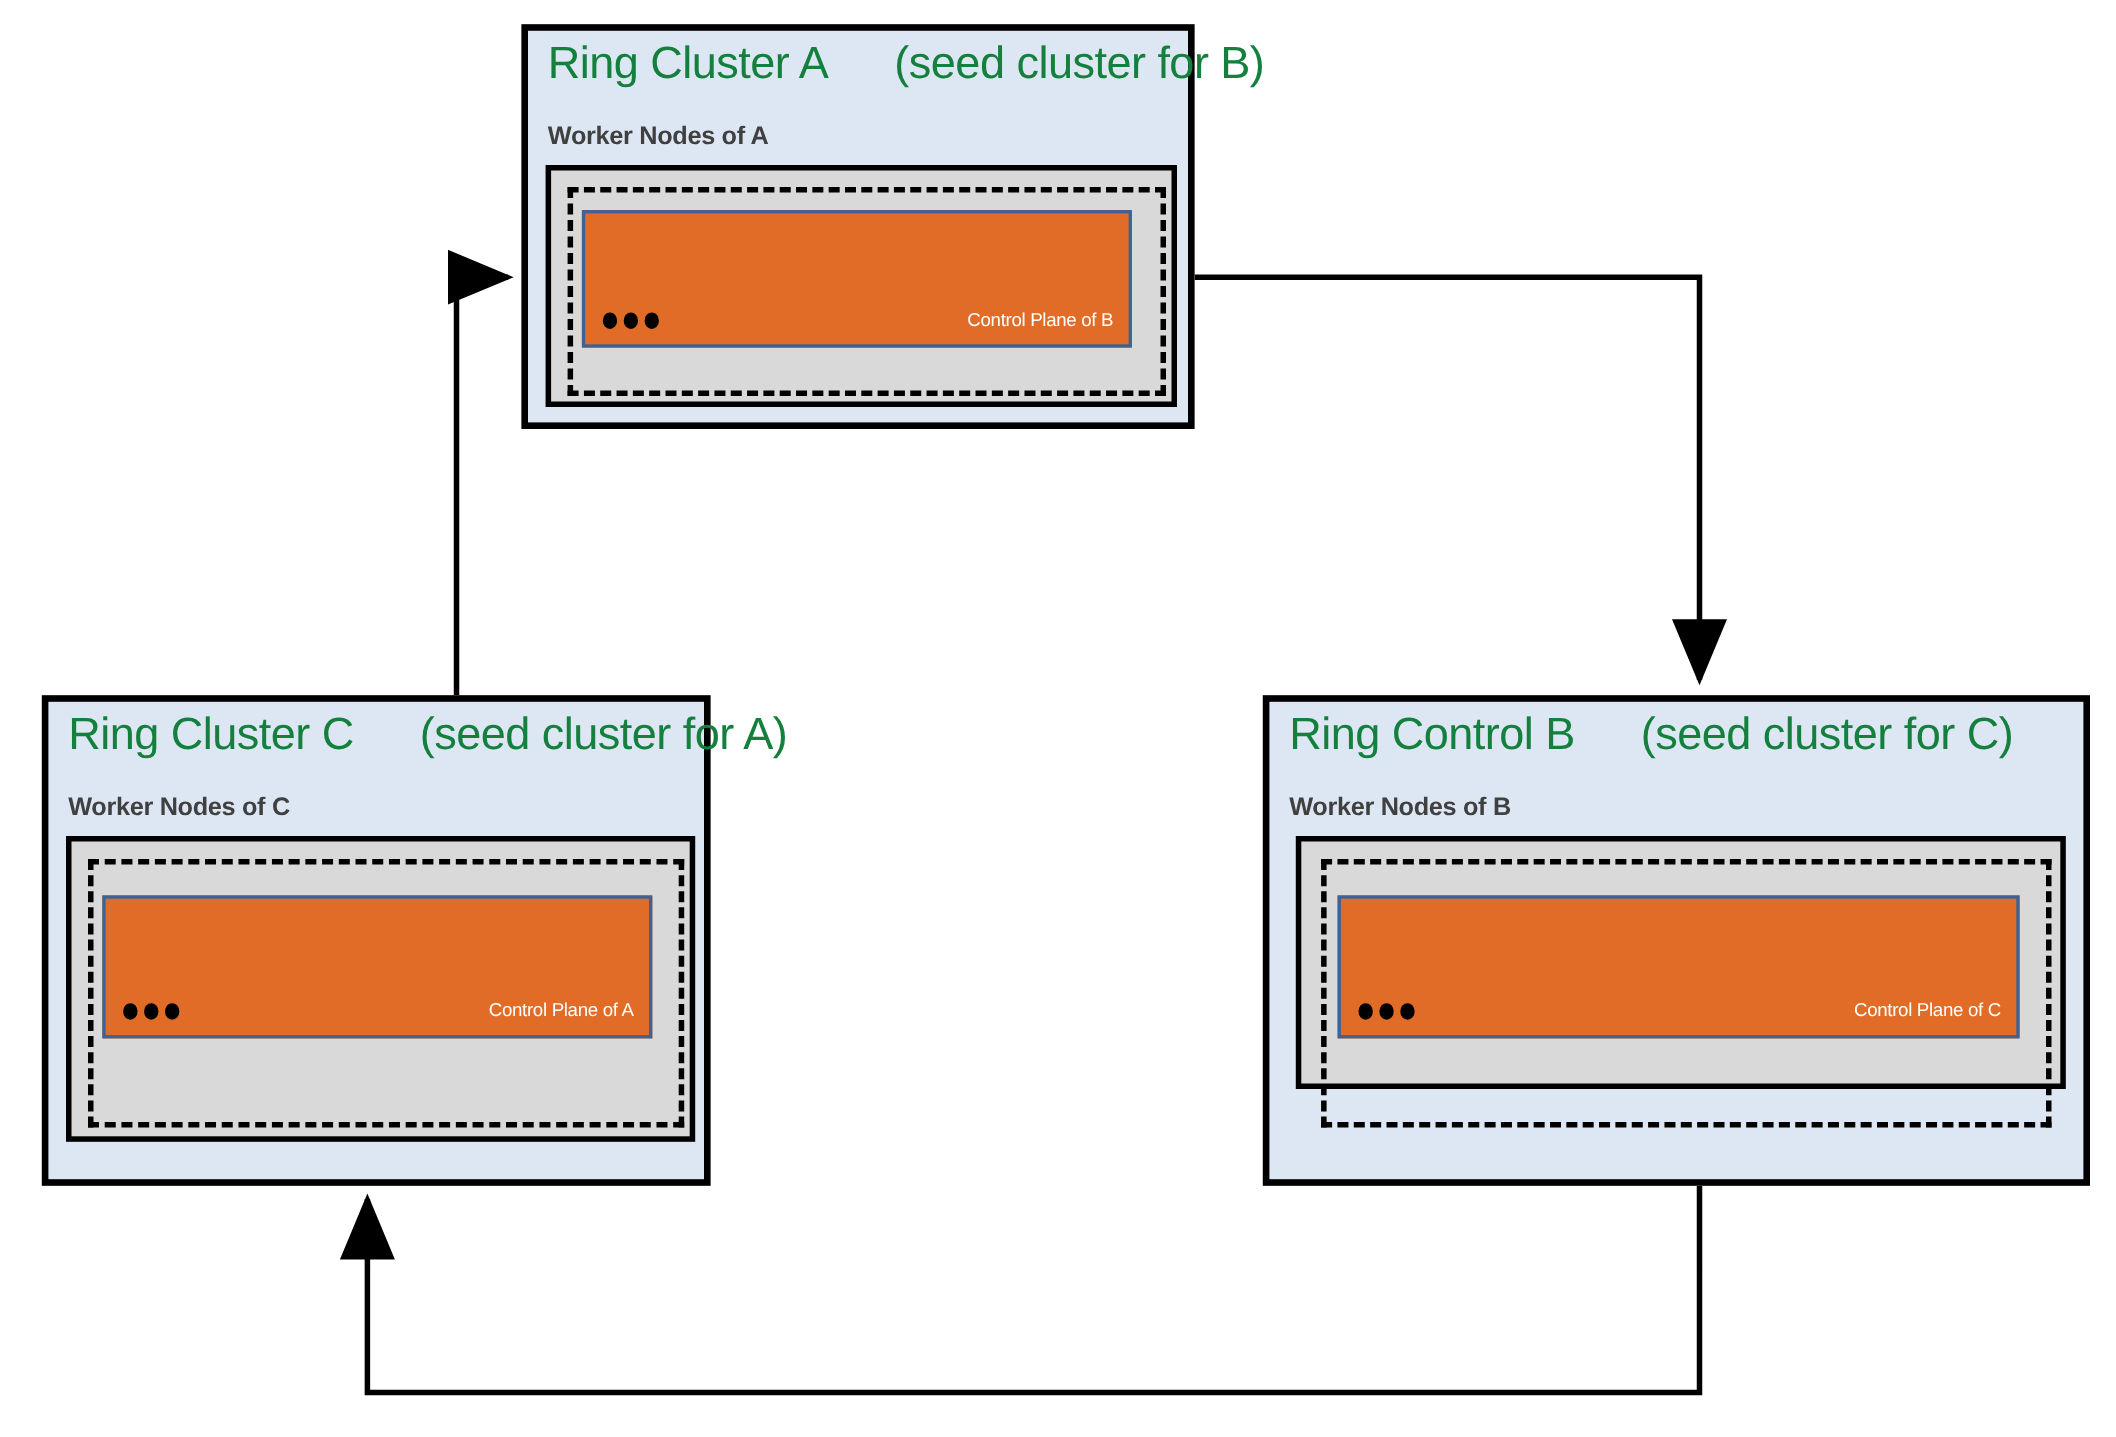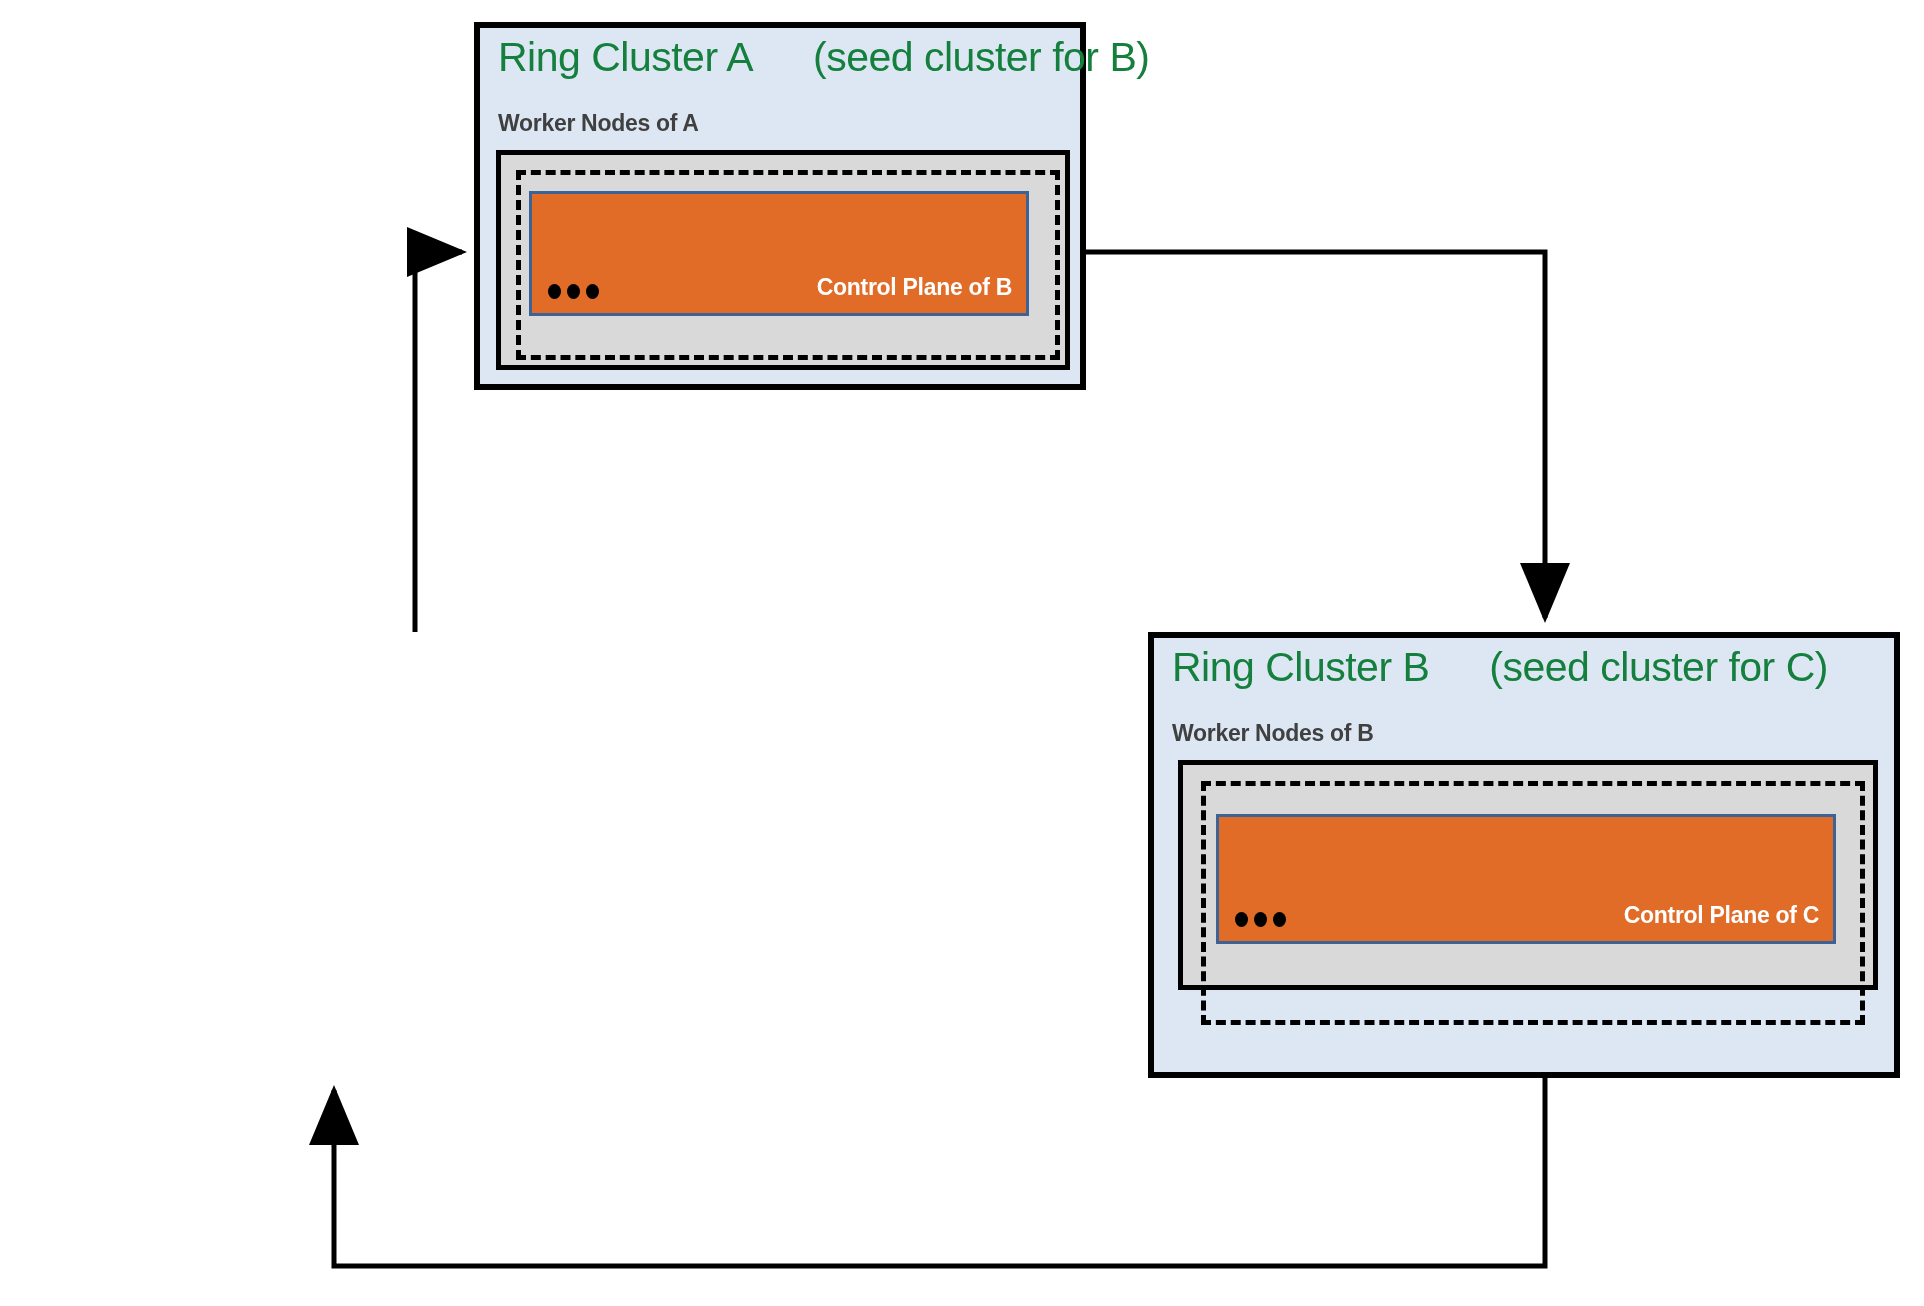--- a/index.html
+++ b/index.html
@@ -54,22 +54,22 @@
     position:absolute;
     background:#e06c28;
     border:3px solid #3d6295;
     box-sizing:border-box;
   }
   .cp-label{
     position:absolute;
     right:14px;
     bottom:12px;
     color:#ffffff;
-    font-size:23px;
-    font-weight:700;
+    font-size:17px;
+    font-weight:400;
     white-space:nowrap;
     letter-spacing:-0.3px;
   }
   .ellipsis{
     position:absolute;
     left:16px;
     bottom:14px;
     display:flex;
     gap:6px;
     align-items:center;
@@ -116,24 +116,43 @@
             <i></i>
               <i></i>
               <i></i>
           </div>
           <div class="cp-label">Control Plane of B</div>
         </div>
       </div>
     </div>
   </div>
 
+  <div class="cluster" style="left:38px; top:632px; width:608px; height:446px;">
+    <div class="cluster-title">
+      <span>Ring Cluster C</span><span class="seed">(seed cluster for A)</span>
+    </div>
+    <div class="worker-label" style="top:82px;">Worker Nodes of C</div>
+
+    <div class="worker-box" style="left:16px; top:122px; width:572px; height:278px;">
+      <div class="node-box" style="left:15px; top:16px; width:542px; height:244px;">
+        <div class="control-plane" style="left:8px; top:28px; width:500px; height:130px;">
+          <div class="ellipsis">
+            <i></i>
+              <i></i>
+              <i></i>
+          </div>
+          <div class="cp-label">Control Plane of A</div>
+        </div>
+      </div>
+    </div>
+  </div>
 
   <div class="cluster" style="left:1148px; top:632px; width:752px; height:446px;">
     <div class="cluster-title">
-      <span>Ring Cluster B</span><span class="seed">(seed cluster for C)</span>
+      <span>Ring Control B</span><span class="seed">(seed cluster for C)</span>
     </div>
     <div class="worker-label" style="top:82px;">Worker Nodes of B</div>
 
     <div class="worker-box" style="left:24px; top:122px; width:700px; height:230px;">
       <div class="node-box" style="left:18px; top:16px; width:664px; height:244px;">
         <div class="control-plane" style="left:10px; top:28px; width:620px; height:130px;">
           <div class="ellipsis">
             <i></i>
               <i></i>
               <i></i>

